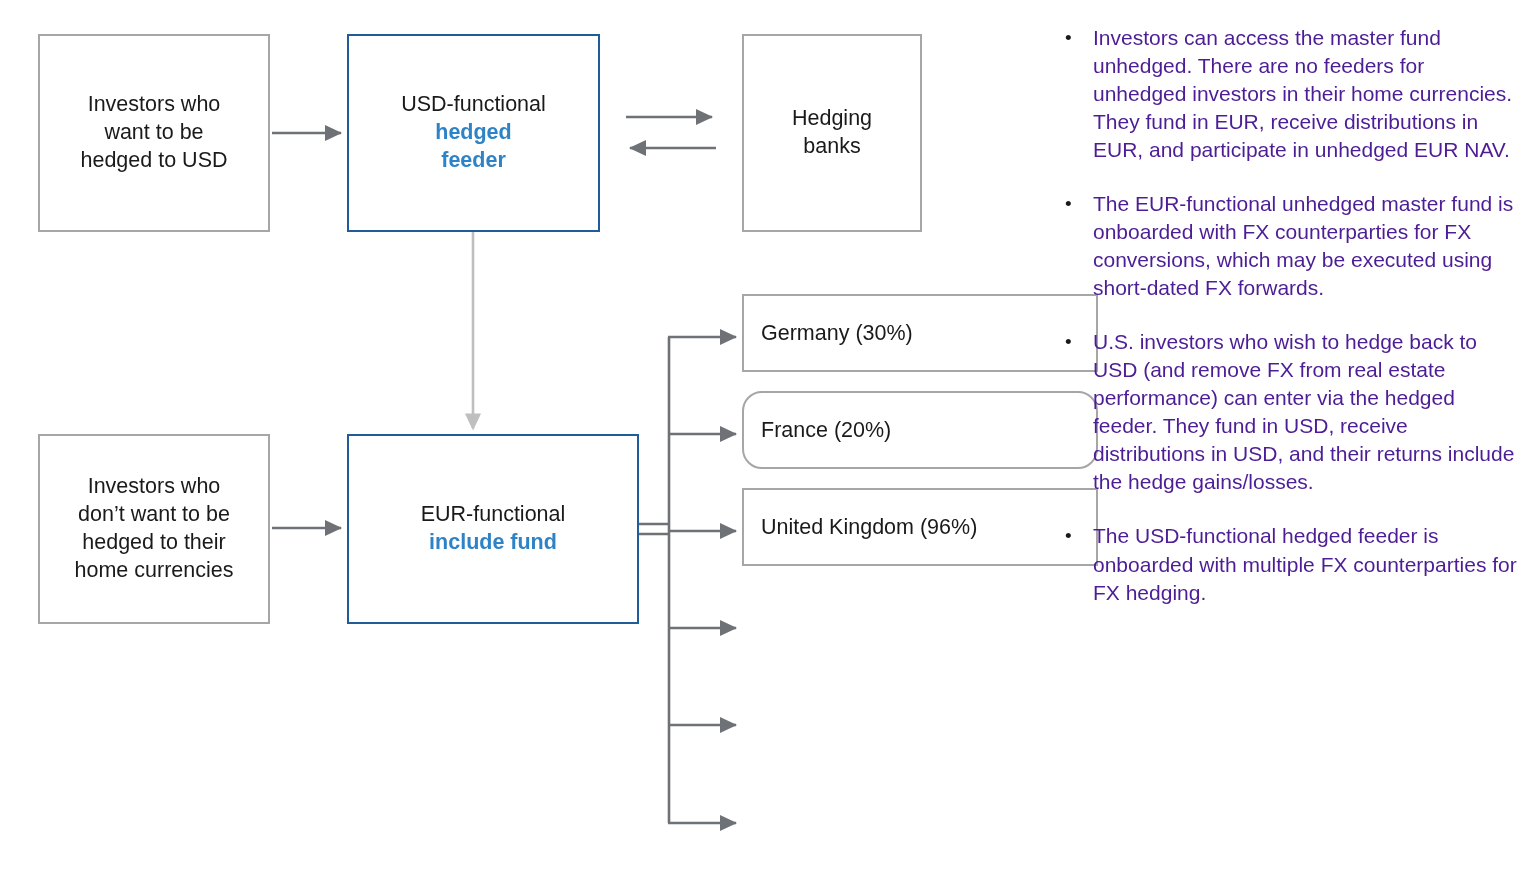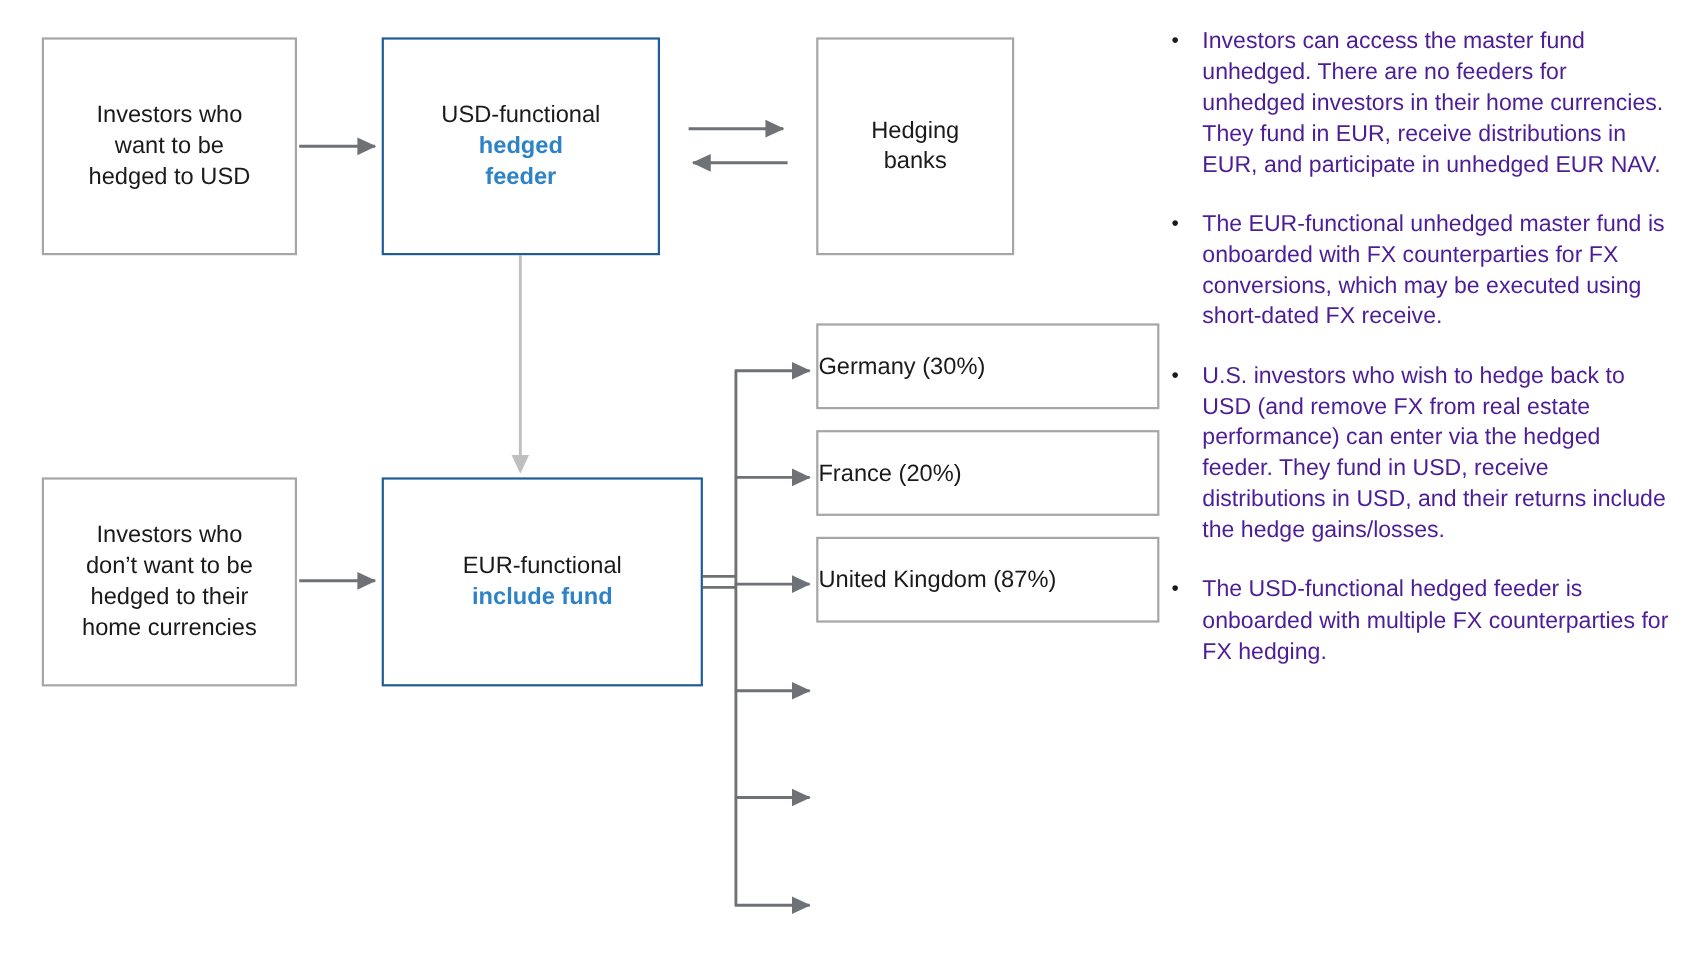--- a/index.html
+++ b/index.html
@@ -70,28 +70,28 @@
   .accent {
     color: #2e83c7;
     font-weight: bold;
   }
 
   
   .country-box {
     position: absolute;
     box-sizing: border-box;
     left: 742px;
-    width: 312px;
+    width: 356px;
     height: 78px;
     border: 2px solid #a6a6a6;
     background: #ffffff;
     display: flex;
     align-items: center;
     justify-content: flex-start;
-    padding-left: 0;
+    padding-left: 17px;
     font-size: 21.5px;
     color: #1a1a1a;
   }
 
   
   #bullets {
     position: absolute;
     left: 1065px;
     top: 24px;
     width: 455px;
@@ -187,37 +187,37 @@
 home currencies</span>
   </div>
 
   <div class="box blue" id="box-eur-master">
     <span class="box-label"><span>EUR-functional</span><br><span class="accent">include fund</span></span>
   </div>
 
   <div class="country-box" style="top:294px;">
     <span>Germany (30%)</span>
   </div>
-  <div class="country-box" style="top:391px;">
+  <div class="country-box" style="top:391px;border-radius:20px;">
     <span>France (20%)</span>
   </div>
   <div class="country-box" style="top:488px;">
-    <span>United Kingdom (87%)</span>
+    <span>United Kingdom (96%)</span>
   </div>
 
   <div id="bullets">
 
     <div class="bullet-row">
       <span class="bullet-dot">•</span>
       <span class="bullet-text">Investors can access the master fund unhedged. There are no feeders for unhedged investors in their home currencies. They fund in EUR, receive distributions in EUR, and participate in unhedged EUR NAV.</span>
     </div>
 
     <div class="bullet-row">
       <span class="bullet-dot">•</span>
-      <span class="bullet-text">The EUR-functional unhedged master fund is onboarded with FX counterparties for FX conversions, which may be executed using short-dated FX receive.</span>
+      <span class="bullet-text">The EUR-functional unhedged master fund is onboarded with FX counterparties for FX conversions, which may be executed using short-dated FX forwards.</span>
     </div>
 
     <div class="bullet-row">
       <span class="bullet-dot">•</span>
       <span class="bullet-text">U.S. investors who wish to hedge back to USD (and remove FX from real estate performance) can enter via the hedged feeder. They fund in USD, receive distributions in USD, and their returns include the hedge gains/losses.</span>
     </div>
 
     <div class="bullet-row">
       <span class="bullet-dot">•</span>
       <span class="bullet-text">The USD-functional hedged feeder is onboarded with multiple FX counterparties for FX hedging.</span>

